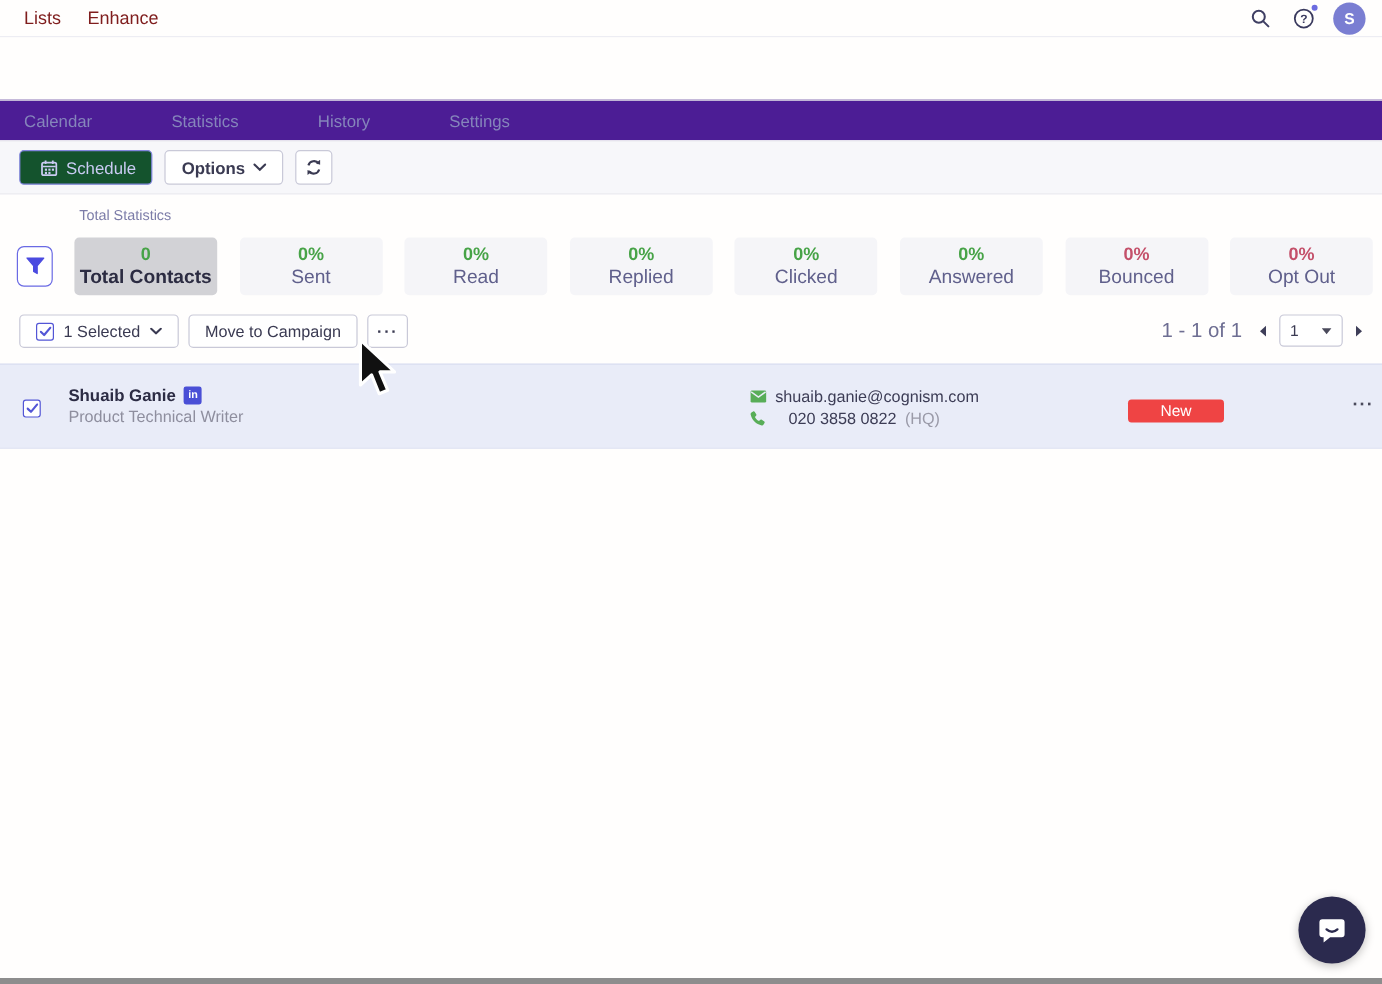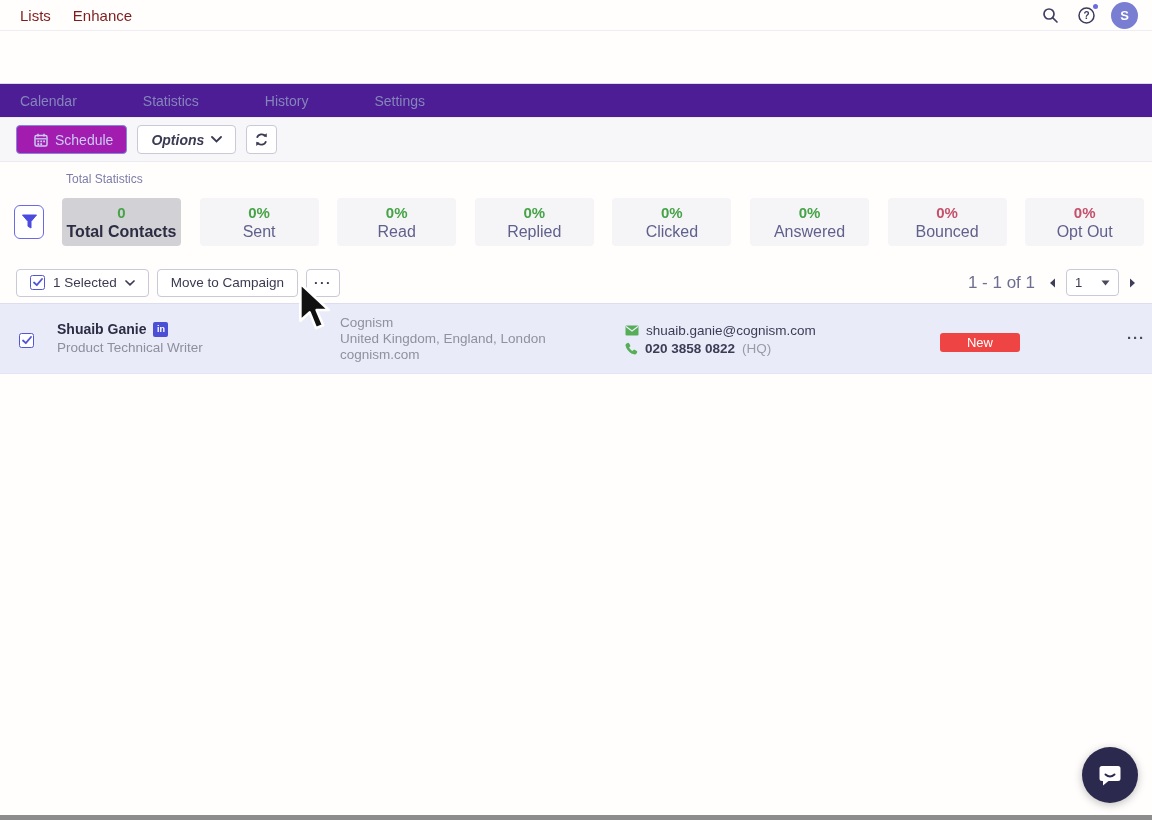--- a/index.html
+++ b/index.html
@@ -41,21 +41,21 @@
   .toolbar {
     position:absolute; top:117px; left:0; width:1152px; height:45px;
     background:#f7f7fa; border-top:1px solid #ebebf1; border-bottom:1px solid #ebebf1;
     display:flex; align-items:center; padding:0 16px; gap:10px;
   }
   .btn {
     height:29px; display:inline-flex; align-items:center; justify-content:center;
     border-radius:4px; font-size:14px; cursor:pointer; padding:0 13px;
     background:#fff; border:1px solid #c9c9d8; color:#3a3a52; gap:7px;
   }
-  .btn-primary { background:#a21caf; border:1px solid #8286de; color:#c9cbf2;padding-left:17px; }
+  .btn-primary { background:#14532d; border:1px solid #8286de; color:#c9cbf2;padding-left:17px; }
   .btn-square { padding:0 7px; }
 
   
   .stats-label { position:absolute; top:172px; left:66px; font-size:12px; color:#7c7ca8; }
   .filter-btn {
     position:absolute; top:205px; left:14px; width:30px; height:34px;
     background:#fff; border:1px solid #6a6ae4; border-radius:6px;
     display:flex; align-items:center; justify-content:center; cursor:pointer;
   }
   .cards { position:absolute; top:198px; left:62px; display:flex; gap:18.6px; }
@@ -65,21 +65,21 @@
     cursor:pointer; gap:2px;
   }
   .card.selected { background:#d2d2d6; }
   .card .val { font-size:15px; font-weight:bold; }
   .card .lbl { font-size:16px; color:#60608c; }
   .card.selected .lbl { color:#2c2c42; font-weight:bold; }
 
   
   .selbar {
     position:absolute; top:262px; left:0; width:1152px; height:41px;
-    background:#fffefd; display:flex; align-items:center; padding:0 16px;
+    background:#fffefd; display:flex; align-items:flex-start; padding:0 16px;
   }
   .sel-btn { height:28px; font-size:13.5px; }
   .checkbox {
     width:15px; height:15px; border:1.5px solid #5356d6; border-radius:2.5px;
     background:#fff; display:flex; align-items:center; justify-content:center;
   }
   .pager { margin-left:auto; display:flex; align-items:center; gap:10px; }
   .pager-range { font-size:17px; color:#6e6e92; margin-right:4px; }
   .page-select {
     width:53px; height:27px; border:1px solid #c9c9d8; border-radius:4px; background:#fff;
@@ -166,21 +166,21 @@
           <rect x="3.4" y="7.5" width="1.8" height="1.8" fill="#c9cbf2"></rect>
           <rect x="6.3" y="7.5" width="1.8" height="1.8" fill="#c9cbf2"></rect>
           <rect x="9.2" y="7.5" width="1.8" height="1.8" fill="#c9cbf2"></rect>
           <rect x="3.4" y="10.2" width="1.8" height="1.8" fill="#c9cbf2"></rect>
           <rect x="6.3" y="10.2" width="1.8" height="1.8" fill="#c9cbf2"></rect>
         </svg>
     </span>
     <span>Schedule</span>
   </button>
   <button class="btn">
-    <span style="font-weight:bold;font-style:italic;">Options</span>
+    <span style="font-weight:bold;">Options</span>
     <span style="display:flex;">
       <svg width="11" height="7" viewBox="0 0 11 7">
           <polyline points="1,1 5.5,5.5 10,1" fill="none" stroke="#3a3a52" stroke-width="1.8" stroke-linecap="round"></polyline>
         </svg>
     </span>
   </button>
   <button class="btn btn-square">
     <span style="display:flex;">
       <svg width="15" height="15" viewBox="0 0 16 16">
           <path d="M3.2 6.2 A5.2 5.2 0 0 1 12.4 4.6" fill="none" stroke="#3a3a52" stroke-width="1.9"></path>
@@ -277,43 +277,38 @@
     <svg width="10" height="9" viewBox="0 0 10 9">
         <polyline points="1,4.5 3.8,7.2 9,1" fill="none" stroke="#5356d6" stroke-width="1.8" stroke-linecap="round" stroke-linejoin="round"></polyline>
       </svg>
   </span>
   <div class="name-block">
     <div class="name-line">
       <span class="contact-name">Shuaib Ganie</span>
       <span class="li-badge">in</span>
     </div>
     <div class="contact-title">Product Technical Writer</div>
-  </div>
-  <div class="company-block">
-    <div>Cognism</div>
-    <div>United Kingdom, England, London</div>
-    <div>cognism.com</div>
   </div>
   <div class="info-block">
     <div class="info-line">
       <span style="display:flex;">
         <svg width="14" height="11" viewBox="0 0 14 11">
             <rect x="0.5" y="0.5" width="13" height="10" rx="1.2" fill="#58ad58"></rect>
             <polyline points="1,1.5 7,6 13,1.5" fill="none" stroke="#e9ecf8" stroke-width="1.2"></polyline>
           </svg>
       </span>
       <span>shuaib.ganie@cognism.com</span>
     </div>
     <div class="info-line">
       <span style="display:flex;">
         <svg width="13" height="13" viewBox="0 0 13 13">
             <path d="M2.6 0.9 C3.1 0.6 3.7 0.8 4 1.3 L5.2 3.2 C5.5 3.7 5.3 4.3 4.9 4.7 L4.1 5.4 C4.7 6.7 6.3 8.3 7.6 8.9 L8.3 8.1 C8.7 7.7 9.3 7.5 9.8 7.8 L11.7 9 C12.2 9.3 12.4 9.9 12.1 10.4 L11.3 11.8 C11 12.3 10.4 12.6 9.8 12.5 C5.1 11.6 1.4 7.9 0.5 3.2 C0.4 2.6 0.7 2 1.2 1.7 Z" fill="#58ad58"></path>
           </svg>
       </span>
-      <span style="font-weight:bold;">020 3858 0822</span>
+      <span style="font-weight:normal;margin-left:12px;">020 3858 0822</span>
       <span class="info-suffix">(HQ)</span>
     </div>
   </div>
   <div class="status-badge">New</div>
   <div class="row-more">···</div>
 </div>
 
 <div class="cursor">
   <svg width="40" height="52" viewBox="0 0 24 32">
     <path d="M3 1.5 L3 24.5 L8.7 19.3 L12.6 29 L17 27.2 L13 17.8 L20.5 17.8 Z" fill="#111" stroke="#fff" stroke-width="1.6" stroke-linejoin="round"></path>

